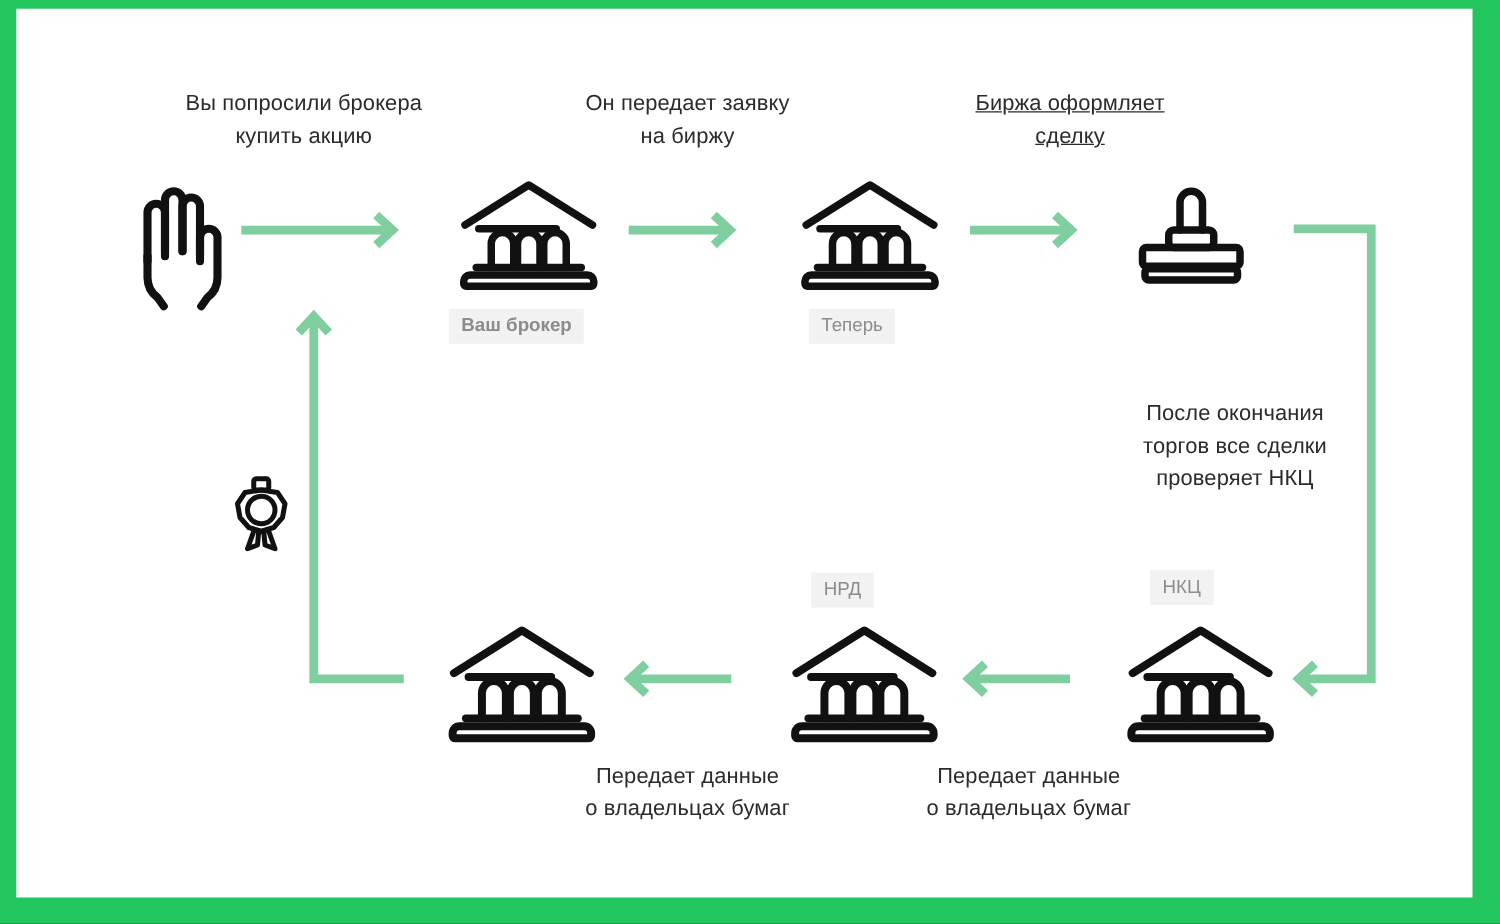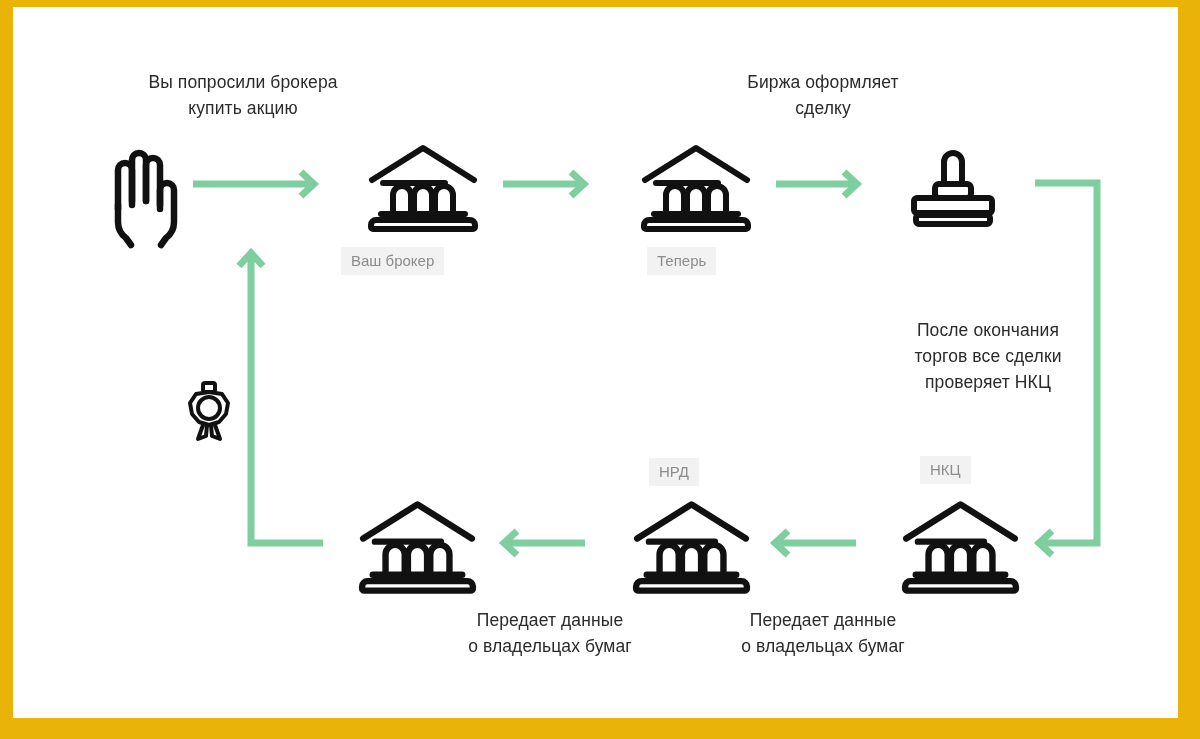--- a/index.html
+++ b/index.html
@@ -12,21 +12,21 @@
     overflow: hidden;
     font-family: "Liberation Sans", "DejaVu Sans", sans-serif;
   }
 
   #frame {
     position: absolute;
     left: 0;
     top: 0;
     width: 1200px;
     height: 739px;
-    background: #eab308;
+    background: #22c55e;
   }
 
   #canvas {
     position: absolute;
     left: 13px;
     top: 7px;
     width: 1165px;
     height: 711px;
     background: #ffffff;
   }
@@ -118,22 +118,24 @@
 
       <g>
         <polyline class="ln" points="310,536 238,536 238,250"></polyline>
         <polyline class="hd" points="226,259 238,246 250,259"></polyline>
       </g>
     </svg>
 
     <div class="caption" style="left:100px; top:62px; width:260px;">Вы попросили брокера
 купить акцию</div>
 
-
-    <div class="caption" style="left:685px; top:62px; width:250px;">Биржа оформляет
+    <div class="caption" style="left:412px; top:62px; width:250px;">Он передает заявку
+на биржу</div>
+
+    <div class="caption" style="left:718px; top:62px; width:250px;text-decoration:underline;">Биржа оформляет
 сделку</div>
 
     <div class="icon-wrap" style="left:82px; top:132px; width:86px; height:110px;">
       <svg viewBox="0 0 86 110" width="86" height="110" xmlns="http://www.w3.org/2000/svg">
         <g fill="none" stroke="#111111" stroke-width="6.5" stroke-linecap="round" stroke-linejoin="round">
 
           <path d="M23 70 L23 31 a7 7 0 0 1 14 0 L37 66"></path>
 
           <path d="M37 62 L37 21 a7 7 0 0 1 14 0 L51 62"></path>
 
@@ -182,21 +184,21 @@
 
           <path d="M33 47 h28 a4 4 0 0 1 4 4 v6 a4 4 0 0 1 -4 4 H33 a4 4 0 0 1 -4 -4 v-6 a4 4 0 0 1 4 -4 z"></path>
 
           <path d="M11 61 h72 a3 3 0 0 1 3 3 v9 a3 3 0 0 1 -3 3 H11 a3 3 0 0 1 -3 -3 v-9 a3 3 0 0 1 3 -3 z"></path>
 
           <path d="M13 78 h68 a3 3 0 0 1 3 3 v3 a3 3 0 0 1 -3 3 H13 a3 3 0 0 1 -3 -3 v-3 a3 3 0 0 1 3 -3 z"></path>
         </g>
       </svg>
     </div>
 
-    <div class="chip" style="left:328px; top:240px;">Ваш брокер</div>
+    <div class="chip" style="left:346px; top:240px;font-weight:bold;">Ваш брокер</div>
 
     <div class="chip" style="left:634px; top:240px;">Теперь</div>
 
     <div class="caption" style="left:880px; top:310px; width:190px; text-align:center;">После окончания
 торгов все сделки
 проверяет НКЦ</div>
 
 
     <div class="icon-wrap" style="left:165px; top:373px; width:62px; height:62px;">
       <svg viewBox="0 0 62 62" width="62" height="62" xmlns="http://www.w3.org/2000/svg">

